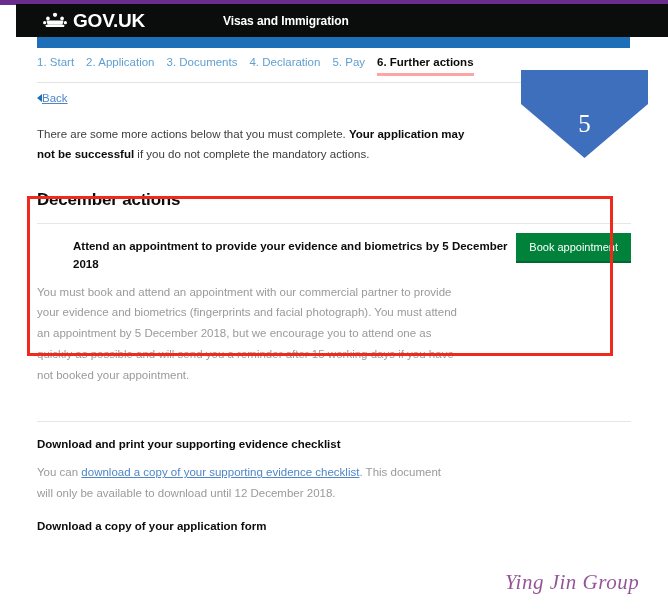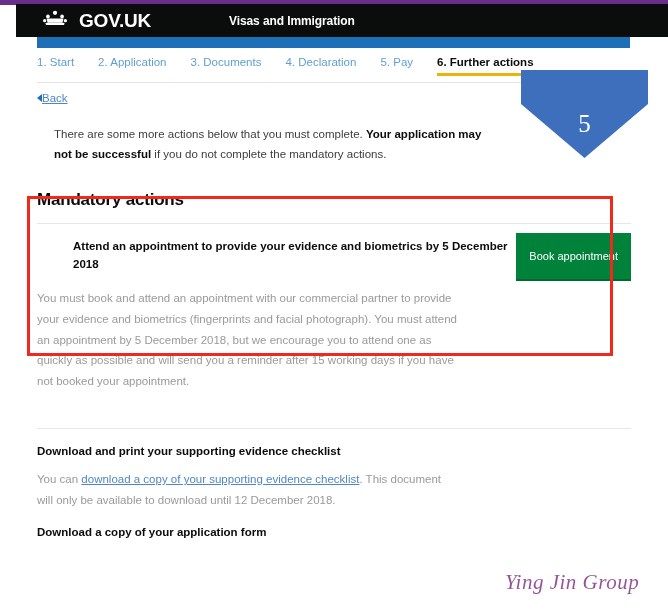--- a/index.html
+++ b/index.html
@@ -29,23 +29,23 @@
     position: absolute;
     top: 4px; left: 16px;
     width: 652px;
     height: 33px;
     background: #0b0c0c;
     display: flex;
     align-items: center;
   }
   .brand {
     display: flex;
-    align-items: flex-start;
+    align-items: center;
     margin-left: 26px;
-    gap: 11px;
+    gap: 5px;
   }
   .crown-icon {
     display: block;
     width: 26px;
     height: 17px;
   }
   .brand-text {
     color: #ffffff;
     font-size: 19px;
     font-weight: bold;
@@ -73,31 +73,31 @@
     position: absolute;
     top: 48px; left: 0;
     width: 668px;
   }
 
   
   .step-nav {
     display: flex;
     align-items: baseline;
     padding: 8px 0 0 37px;
-    gap: 24px;
+    gap: 12px;
   }
   .step {
     font-size: 11.5px;
     color: #5f9fd0;
     white-space: nowrap;
   }
   .step.current {
     color: #0b0c0c;
     font-weight: bold;
-    border-bottom: 3px solid #eab308;
+    border-bottom: 3px solid #fca5a5;
     padding-bottom: 5px;
   }
   .nav-rule {
     margin: 6px 37px 0 37px;
     height: 1px;
     background: #e3e3e3;
   }
 
   
   .back-row {
@@ -119,21 +119,21 @@
 
   
   h1.page-title {
     margin: 18px 0 0 37px;
     font-size: 25px;
     font-weight: bold;
     color: #0b0c0c;
     letter-spacing: -0.4px;
   }
   .intro {
-    margin: 20px 37px 0 54px;
+    margin: 20px 37px 0 37px;
     font-size: 11.5px;
     line-height: 1.75;
     color: #3d3d3d;
     max-width: 430px;
   }
   .intro b { color: #0b0c0c; }
 
   h2.section-title {
     font-size: 17px;
     font-weight: bold;
@@ -174,21 +174,21 @@
     display: flex;
     align-items: flex-start;
     justify-content: space-between;
     margin-left: 36px;
   }
   .book-btn {
     background: #00823b;
     color: #ffffff;
     font-size: 11px;
     border: none;
-    padding: 17px 13px;
+    padding: 8px 13px;
     margin-top: 9px;
     box-shadow: 0 2px 0 #00692f;
     cursor: pointer;
     white-space: nowrap;
     font-family: "Liberation Sans", sans-serif;
   }
 
   
   .optional-block {
     margin: 36px 37px 0 37px;
@@ -281,21 +281,21 @@
 
   <div class="back-row">
     <span class="back-caret"></span>
     <a class="back-link" href="#">Back</a>
   </div>
 
 
   <p class="intro"><span>There are some more actions below that you must complete. </span><b>Your application may not be successful</b><span> if you do not complete the mandatory actions.</span></p>
 
   <div class="mandatory-block">
-    <h2 class="section-title">Mandatory actions</h2>
+    <h2 class="section-title">December actions</h2>
     <div class="section-rule"></div>
     <div class="mandatory-row">
       <h3 class="action-title">Attend an appointment to provide your evidence and biometrics by 5 December 2018</h3>
       <button class="book-btn">Book appointment</button>
     </div>
     <p class="action-body">You must book and attend an appointment with our commercial partner to provide your evidence and biometrics (fingerprints and facial photograph). You must attend an appointment by 5 December 2018, but we encourage you to attend one as quickly as possible and will send you a reminder after 15 working days if you have not booked your appointment.</p>
   </div>
 
   <div class="optional-block">
     <div class="section-rule"></div>

